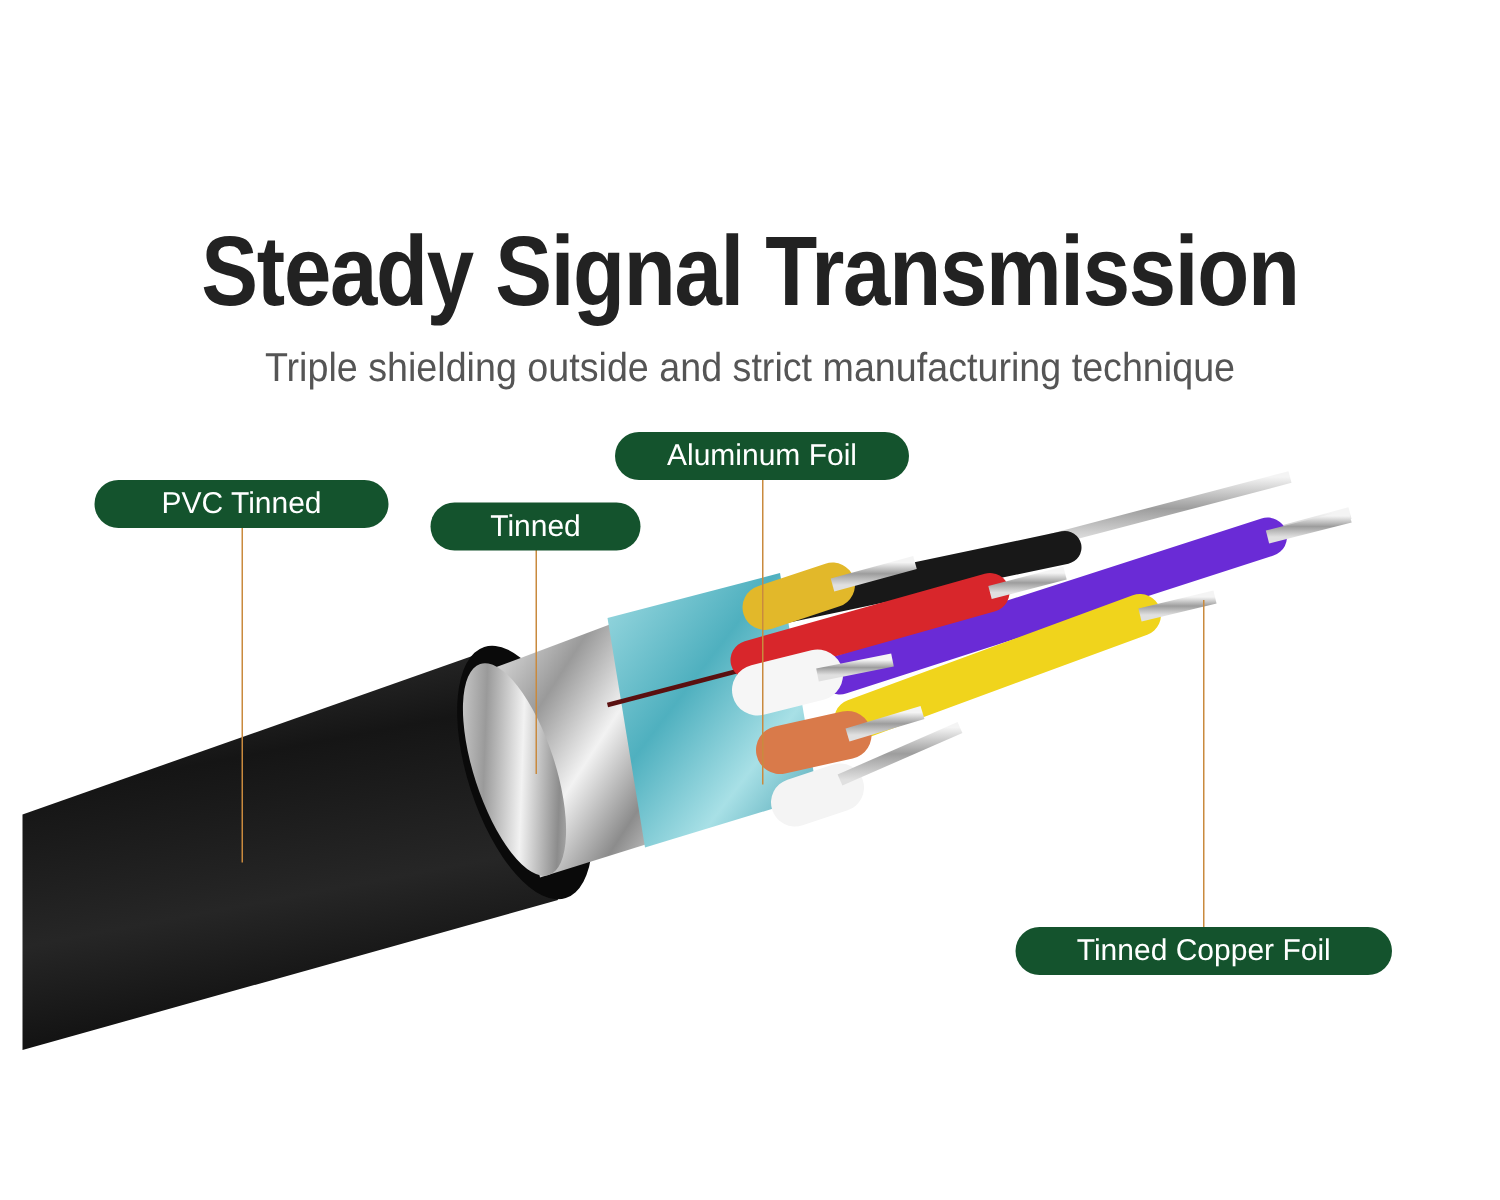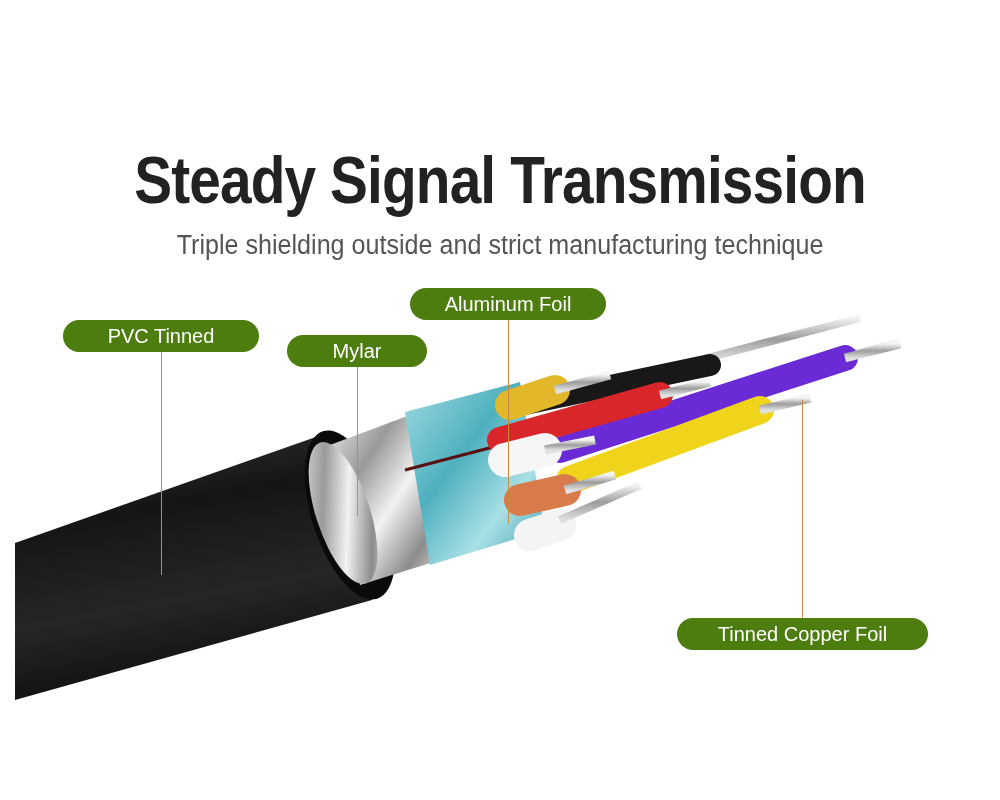--- a/index.html
+++ b/index.html
@@ -1,19 +1,19 @@
 <!DOCTYPE html>
 <html><head>
 <meta charset="utf-8">
 <style>
   html, body { margin:0; padding:0; background:#ffffff; }
   body { width:1000px; height:800px; position:relative; overflow:hidden; font-family:"Liberation Sans", sans-serif; }
   .title { position:absolute; left:0; width:1000px; top:140px; text-align:center; font-family:"Liberation Sans", sans-serif; font-weight:bold; font-size:66px; color:#222222; letter-spacing:-1px; transform:scaleX(0.86); transform-origin:center; line-height:80px; }
   .subtitle { position:absolute; left:0; width:1000px; top:228px; text-align:center; font-family:"Liberation Sans", sans-serif; font-size:27px; color:#555555; line-height:34px; transform:scaleX(0.93); transform-origin:center; }
-  .label { position:absolute; height:32px; line-height:32px; border-radius:16px; background:#4d7c0f; color:#ffffff; text-align:center; font-size:20px; font-family:"Liberation Sans", sans-serif; }
+  .label { position:absolute; height:32px; line-height:32px; border-radius:16px; background:#14532d; color:#ffffff; text-align:center; font-size:20px; font-family:"Liberation Sans", sans-serif; }
   .leader { position:absolute; width:1px; background:#c98a3e; }
   svg.cable { position:absolute; left:0; top:0; }
 </style>
 </head>
 <body>
 
 <div class="title">Steady Signal Transmission</div>
 <div class="subtitle">Triple shielding outside and strict manufacturing technique</div>
 
 <svg class="cable" width="1000" height="800" viewBox="0 0 1000 800">
@@ -89,15 +89,15 @@
     <line x1="845" y1="358" x2="900" y2="344" stroke="url(#cu)" stroke-width="9"></line>
   </g>
 </svg>
 
 <div class="leader" style="left:161px; top:352px; height:223px;"></div>
 <div class="leader" style="left:357px; top:366px; height:150px;"></div>
 <div class="leader" style="left:508px; top:318px; height:205px;"></div>
 <div class="leader" style="left:802px; top:400px; height:220px;"></div>
 
 <div class="label" style="left:63px; top:320px; width:196px;">PVC Tinned</div>
-<div class="label" style="left:287px; top:335px; width:140px;">Mylar</div>
+<div class="label" style="left:287px; top:335px; width:140px;">Tinned</div>
 <div class="label" style="left:410px; top:288px; width:196px;">Aluminum Foil</div>
 <div class="label" style="left:677px; top:618px; width:251px;">Tinned Copper Foil</div>
 
 </body></html>

